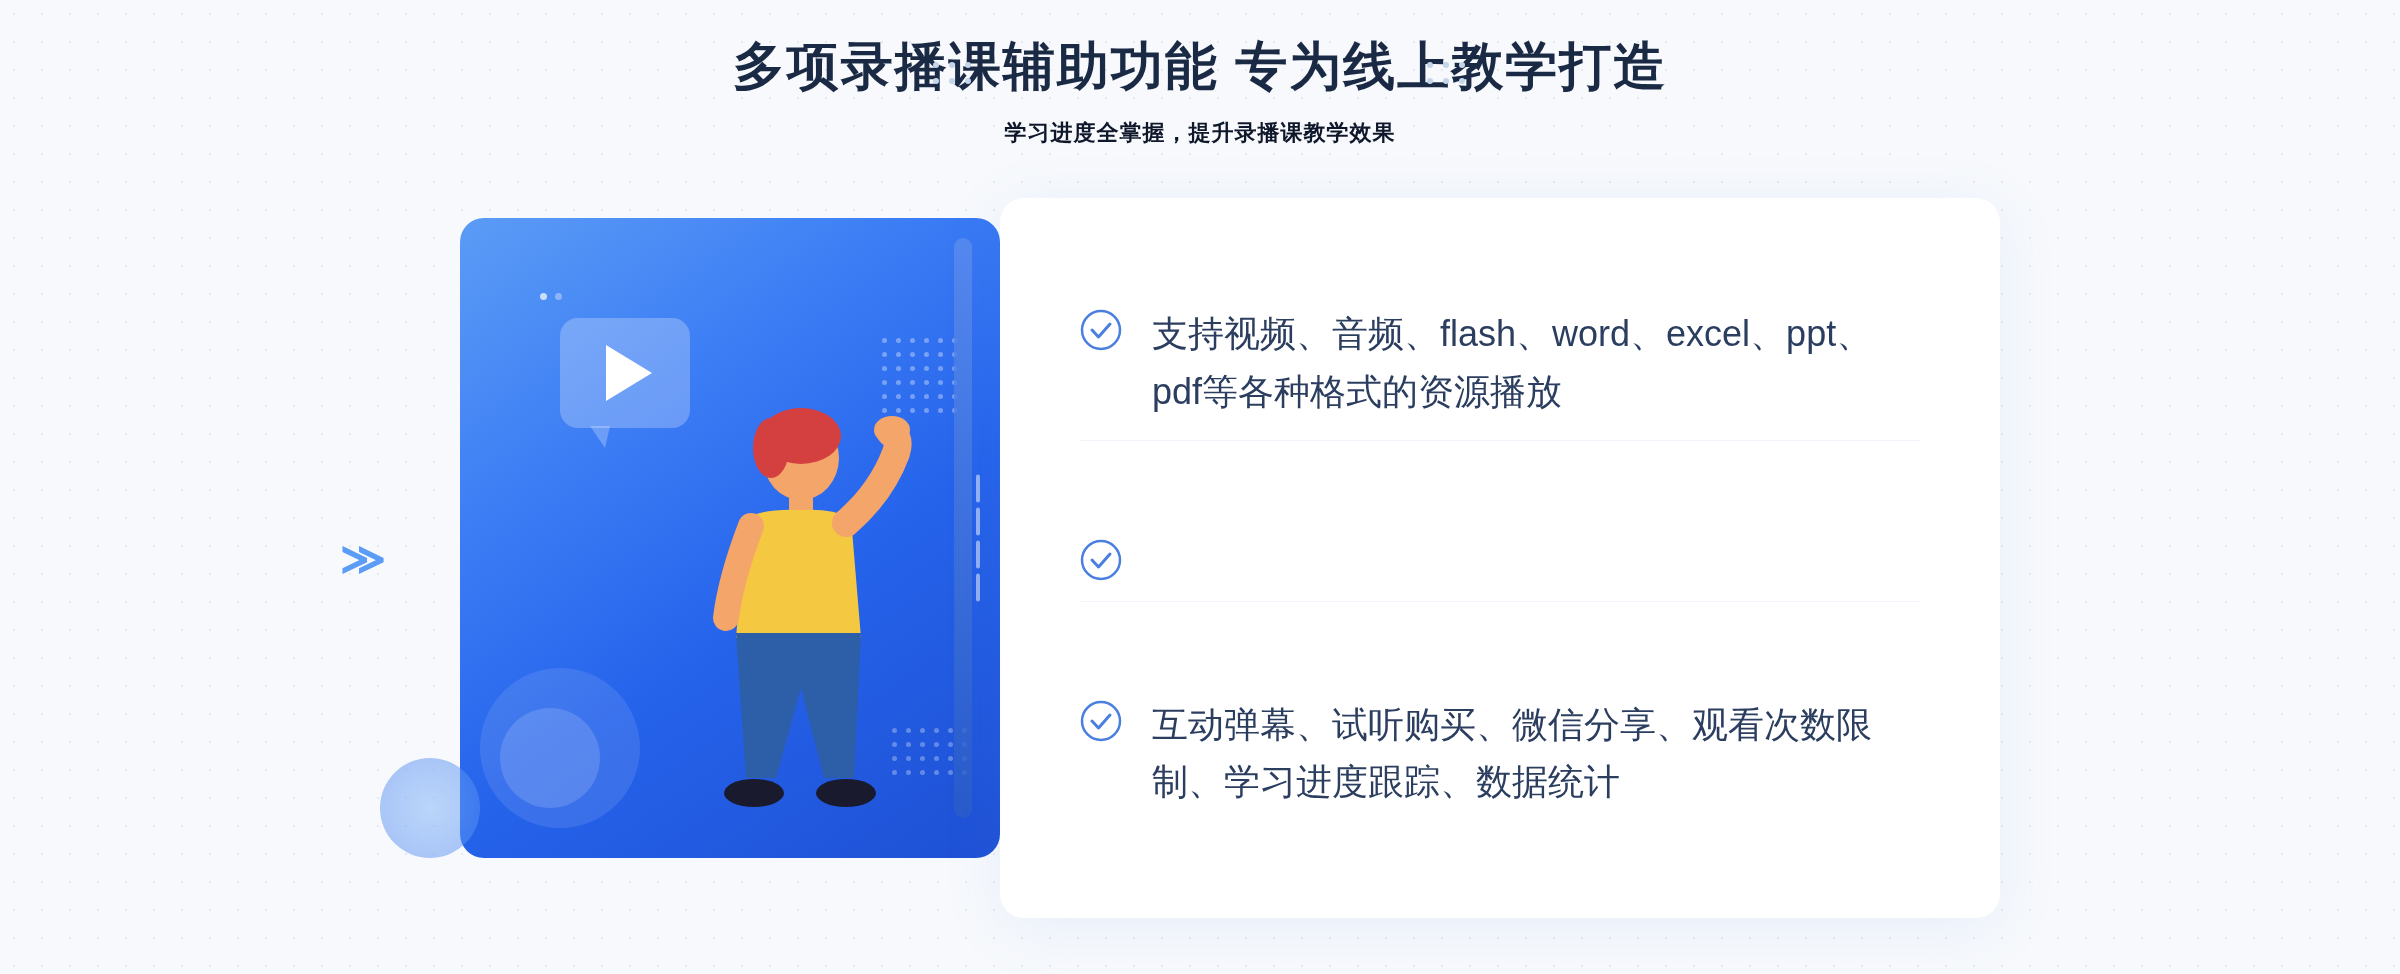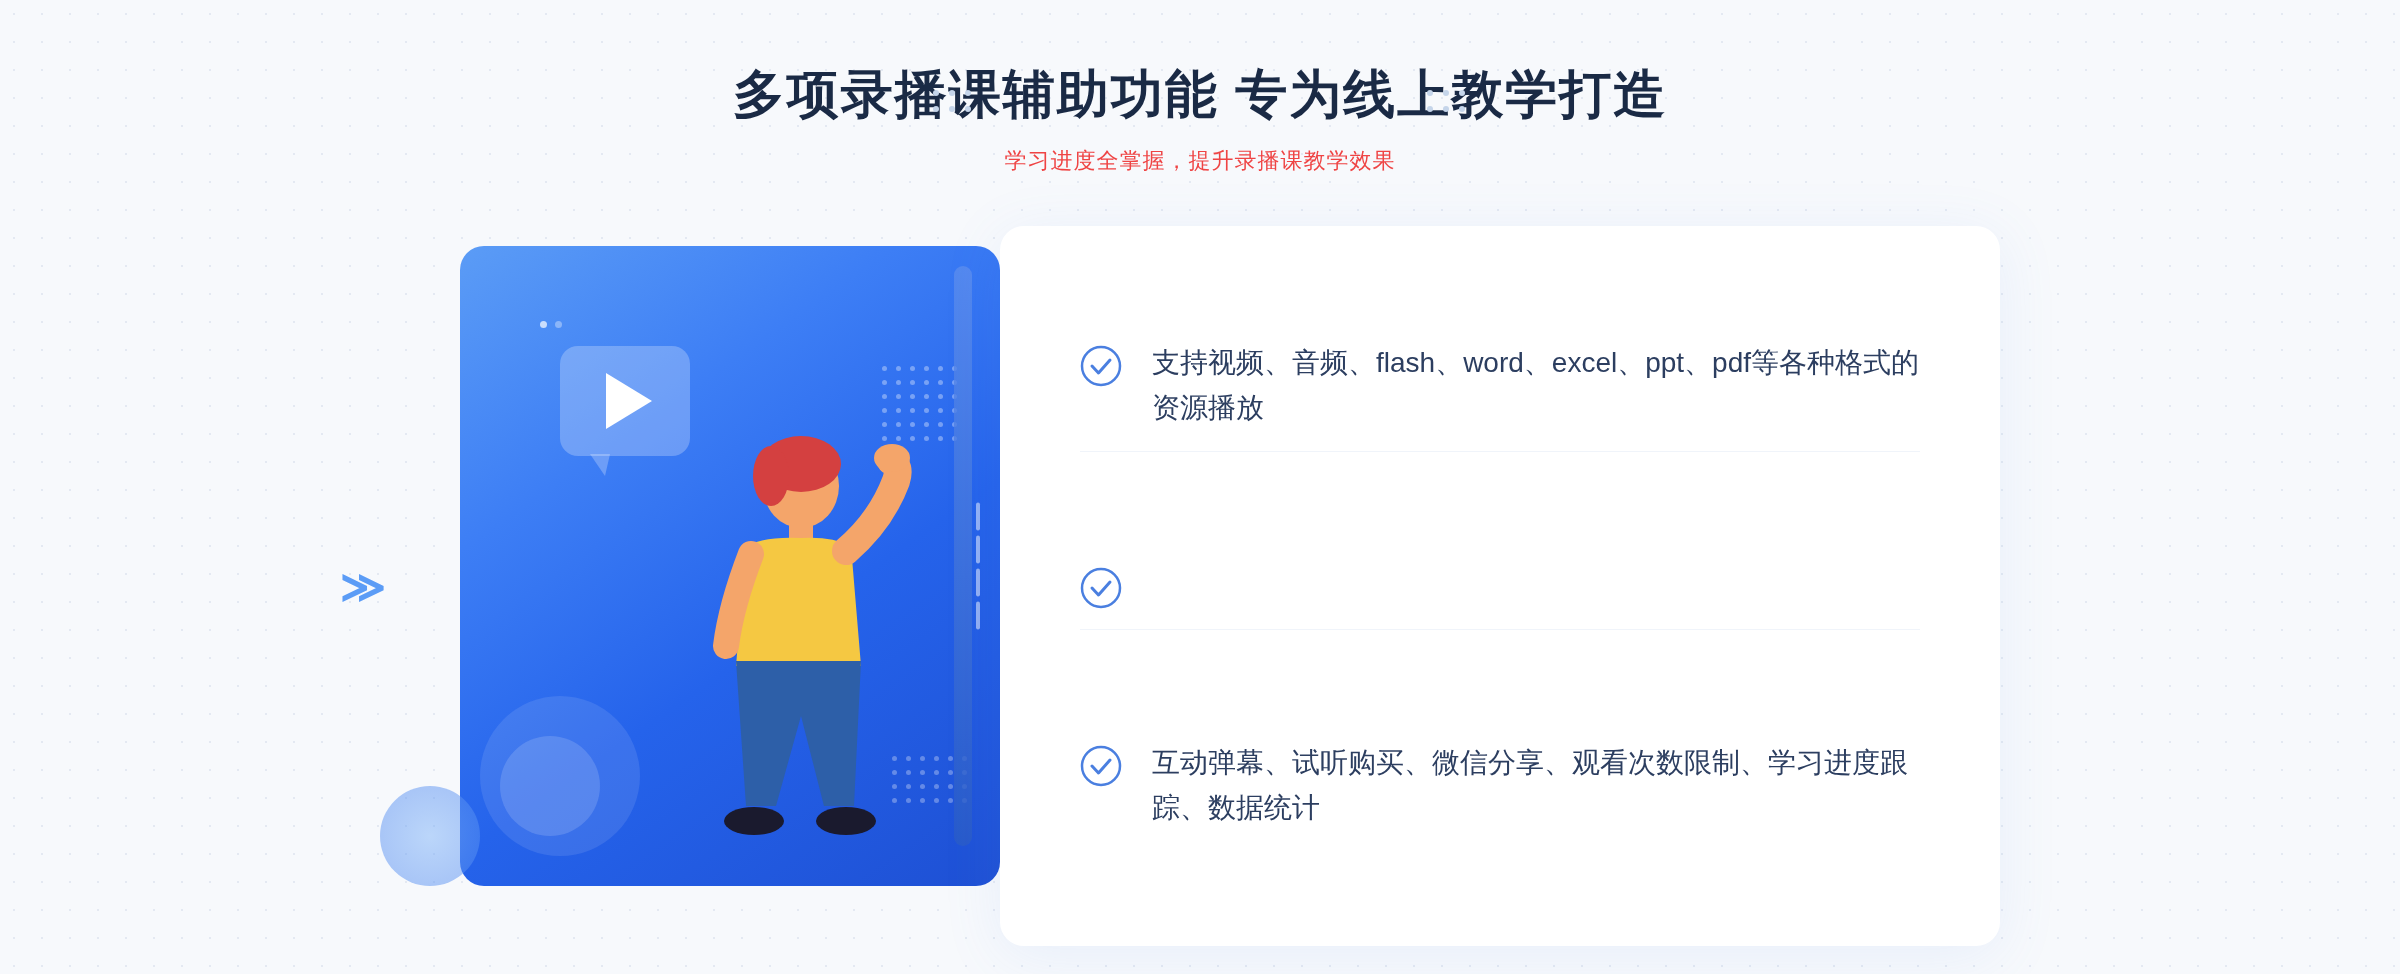--- a/index.html
+++ b/index.html
@@ -29,21 +29,21 @@
       pointer-events: none;
     }
 
     .container {
       position: relative;
       width: 100%;
       height: 100%;
       display: flex;
       flex-direction: column;
       align-items: center;
-      padding-top: 60px;
+      padding-top: 32px;
       border-radius: 12px;
     }
 
     .header-section {
       text-align: center;
       margin-bottom: 50px;
       position: relative;
     }
 
     .header-title-row {
@@ -55,24 +55,24 @@
 
     .main-title {
       font-size: 52px;
       font-weight: 700;
       color: #1a2a45;
       letter-spacing: 2px;
     }
 
     .sub-title {
       font-size: 22px;
-      color: #ef4444;
+      color: #0f172a;
       margin-top: 16px;
       letter-spacing: 1px;
-      font-weight: 400;
+      font-weight: 700;
     }
 
     .content-area {
       display: flex;
       width: 1600px;
       height: 720px;
       position: relative;
     }
 
     
@@ -236,21 +236,21 @@
       flex-shrink: 0;
       margin-top: 4px;
     }
 
     .check-icon svg {
       width: 42px;
       height: 42px;
     }
 
     .feature-text {
-      font-size: 28px;
+      font-size: 36px;
       color: #2c3e60;
       line-height: 1.6;
       font-weight: 400;
     }
 
     .left-stripe-decoration {
       position: absolute;
       right: 20px;
       top: 50%;
       transform: translateY(-50%);

